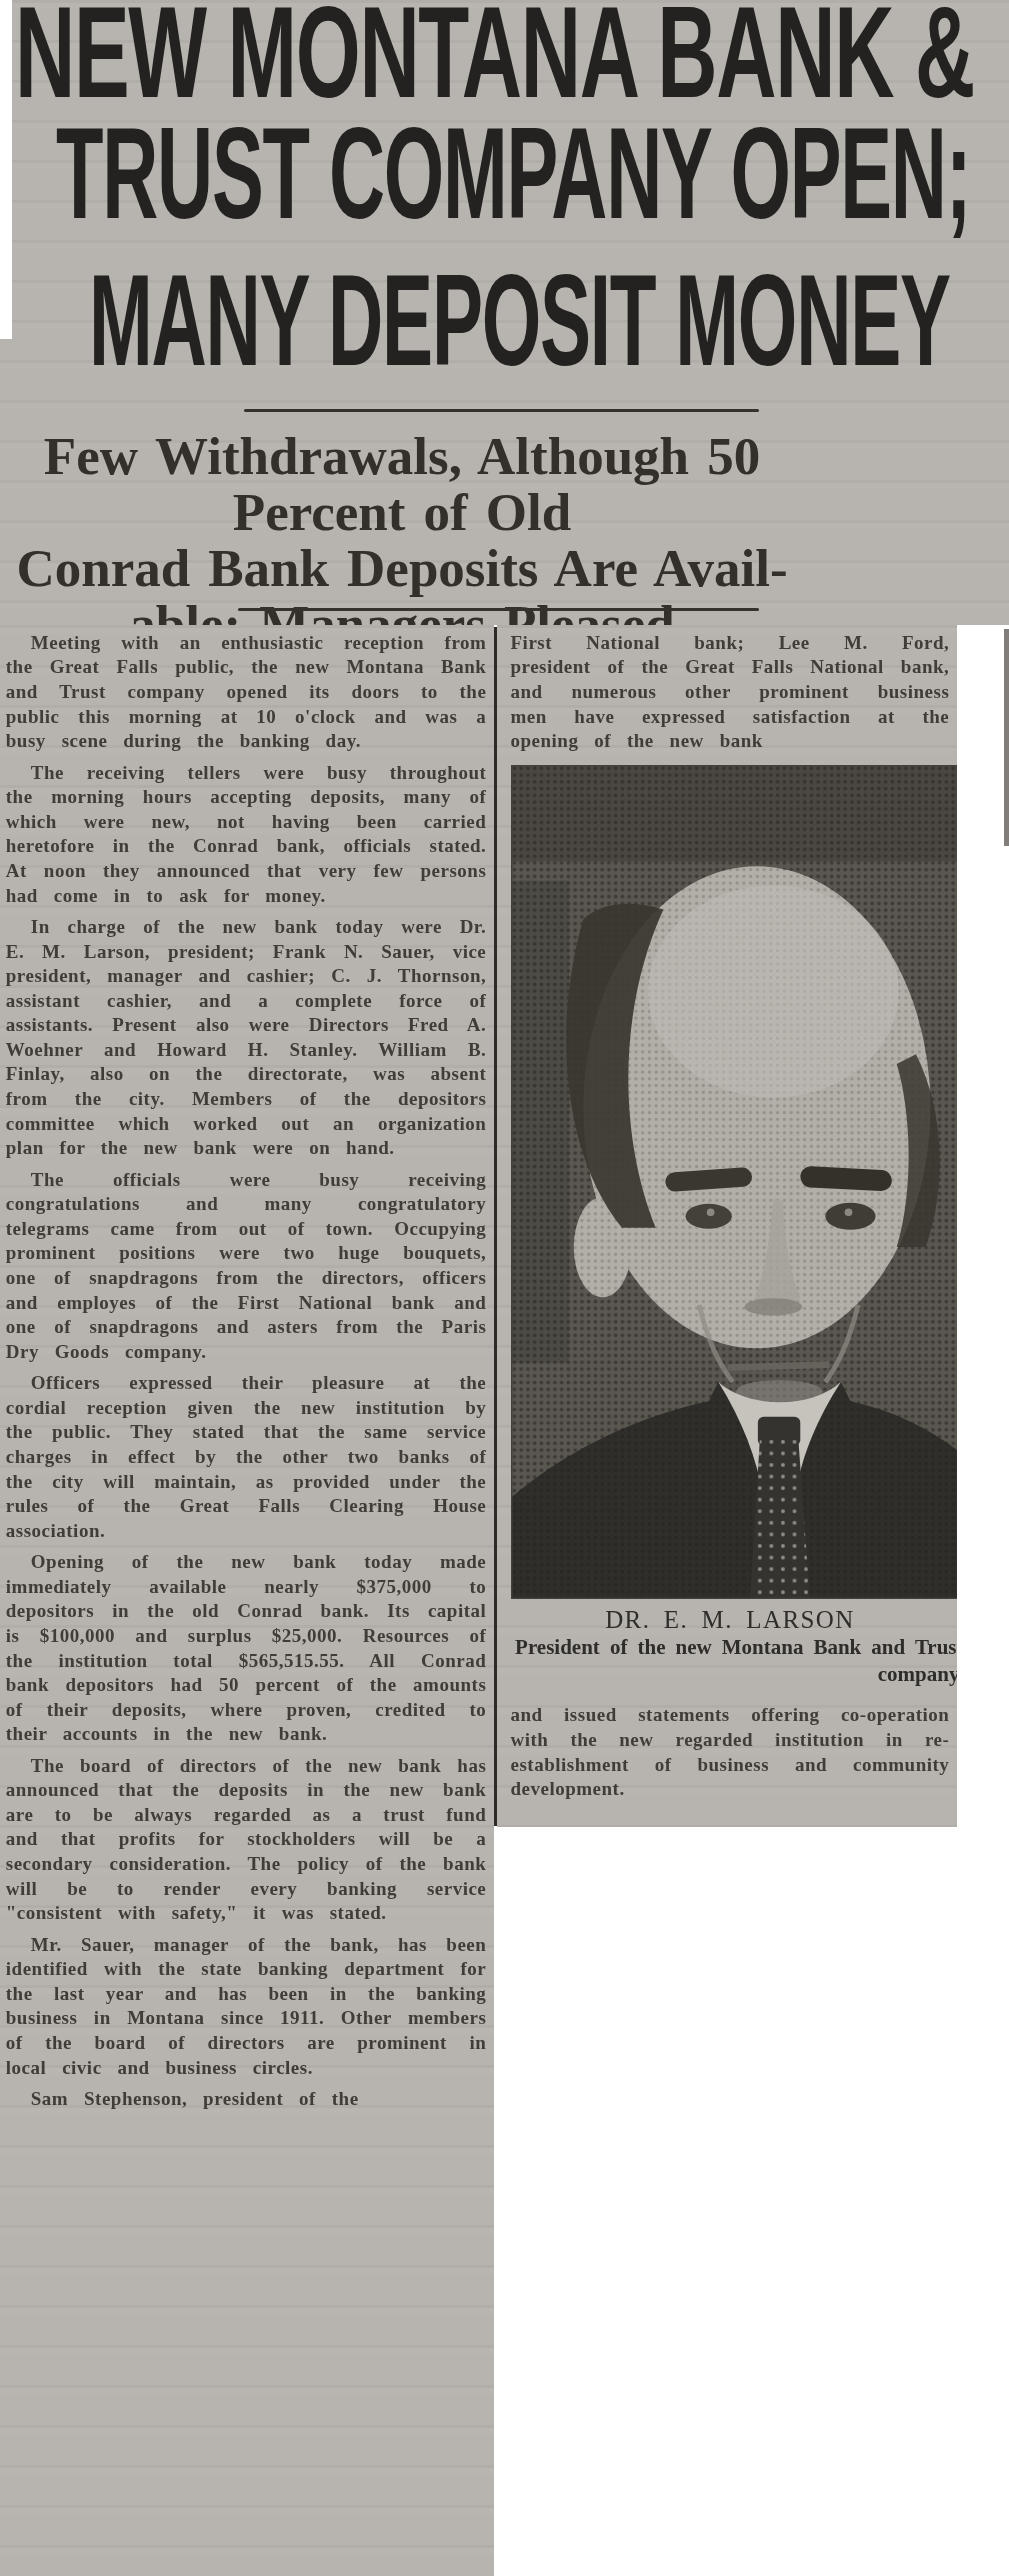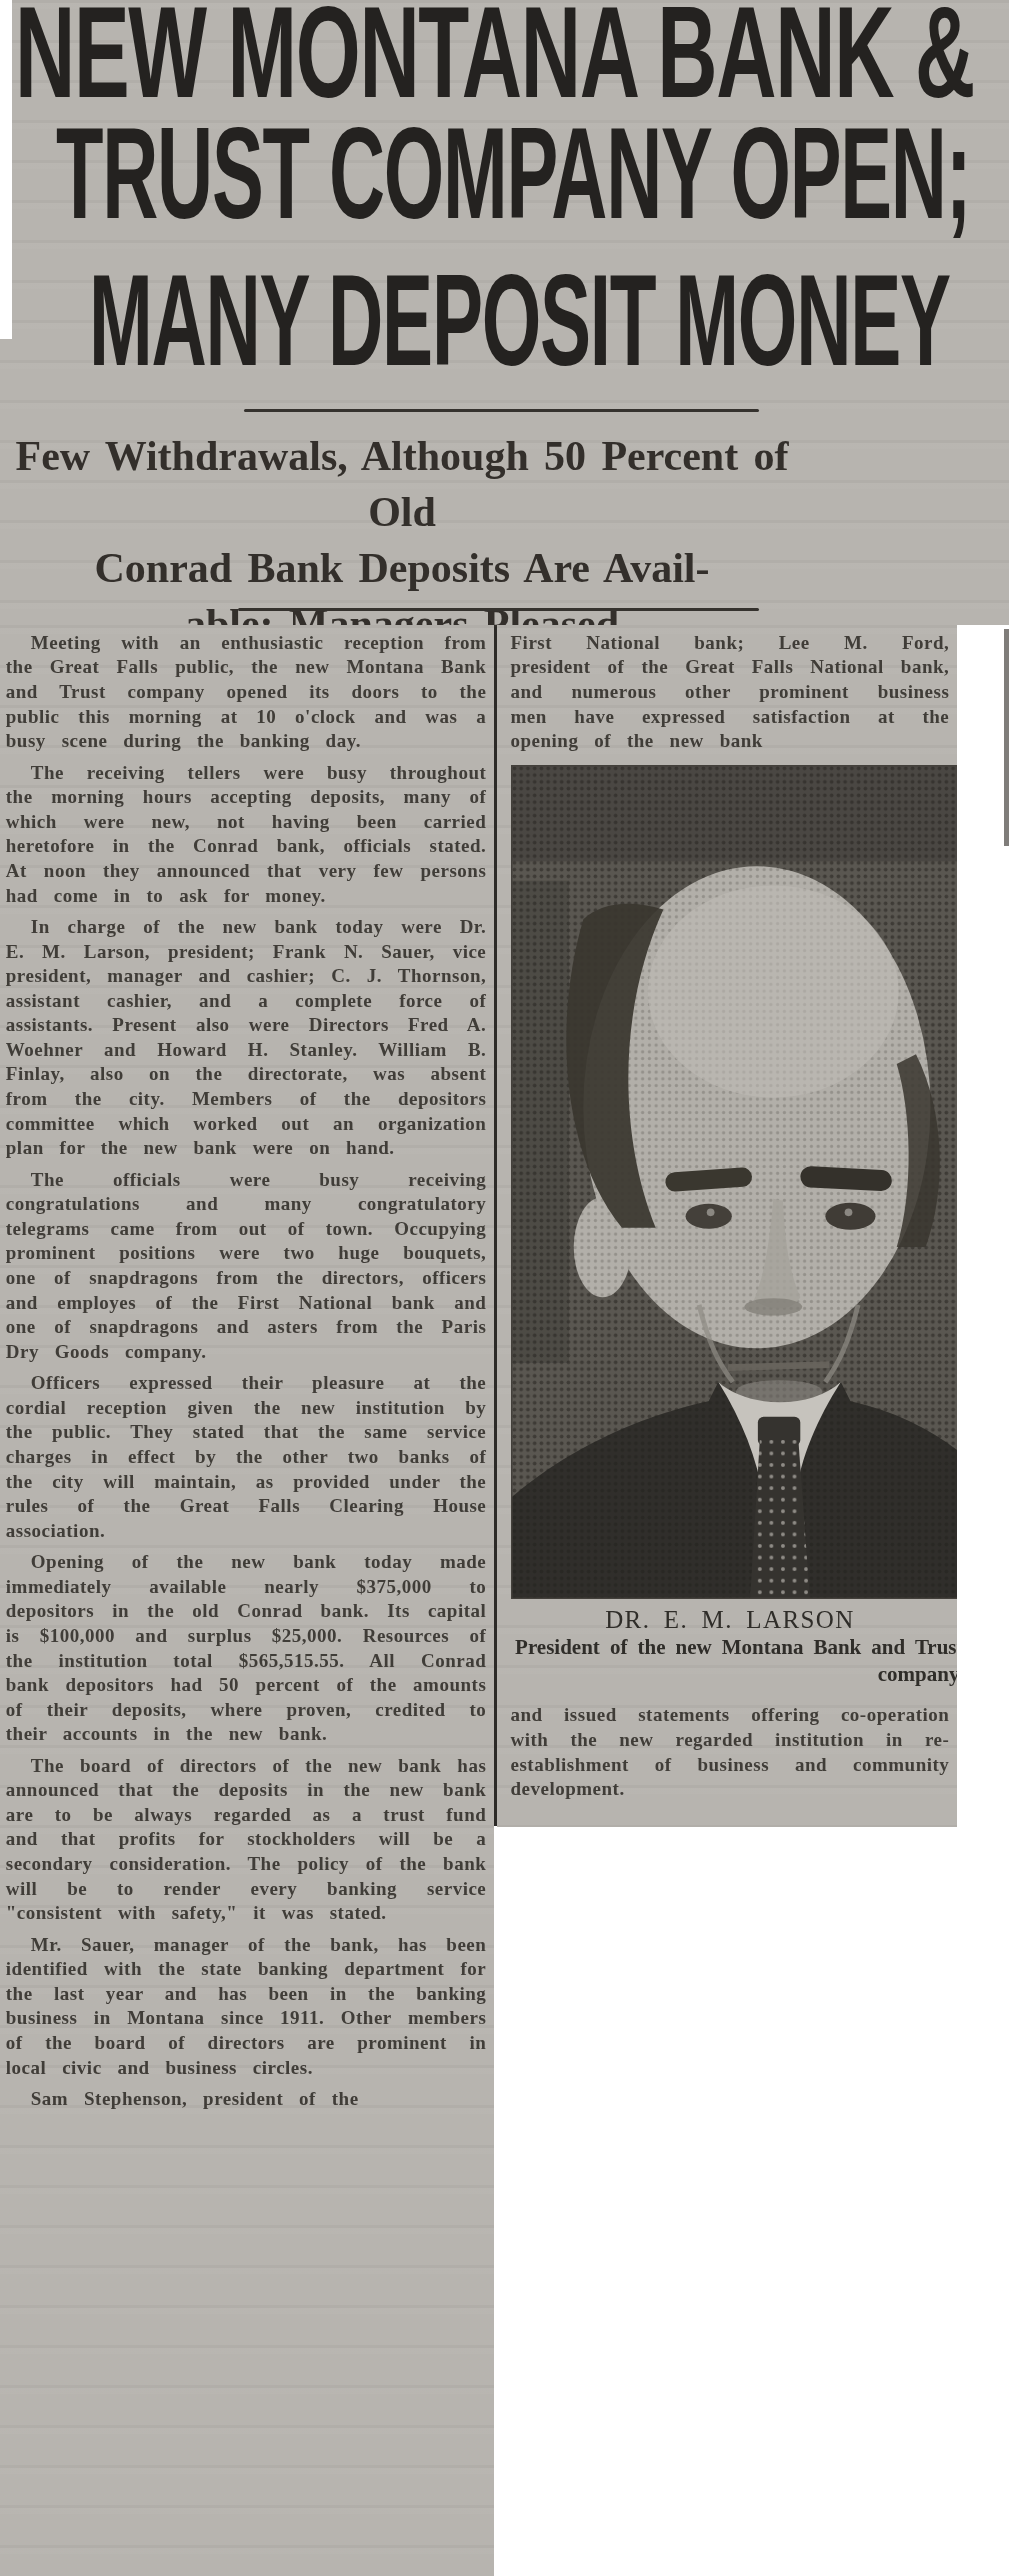--- a/index.html
+++ b/index.html
@@ -21,21 +21,21 @@
     transform-origin:top left;letter-spacing:-1.9px;
   }
   .hl1{left:15.4px;top:-13.5px;transform:scale(0.72,1.12);}
   .hl2{left:56px;top:108px;transform:scale(0.67,1.12);}
   .hl3{left:89px;top:255px;transform:scale(0.66,1.12);}
   .rule{position:absolute;background:#35322e;height:2.9px;border-radius:1.9px;}
   .rule-1{left:244px;top:409px;width:515px;}
   .rule-2{left:238px;top:608px;width:521px;}
   .subhead{
     position:absolute;left:0;top:428px;width:804px;text-align:center;
-    font-weight:bold;font-size:42px;line-height:56px;color:#332f2b;
+    font-weight:bold;font-size:53px;line-height:56px;color:#332f2b;
     word-spacing:4.8px;
   }
   .white-notch{position:absolute;left:0;top:0;width:11.6px;height:339px;background:#ffffff;}
   .col-left{
     position:absolute;left:0;top:625px;width:494px;height:1951px;
     box-sizing:border-box;padding:5.8px 7.7px 0 5.8px;overflow:hidden;
   }
   .col-rule{position:absolute;left:494px;top:627px;width:2.9px;height:1199px;background:#2c2a27;}
   .col-right{
     position:absolute;left:497px;top:625px;width:460px;height:1202px;

